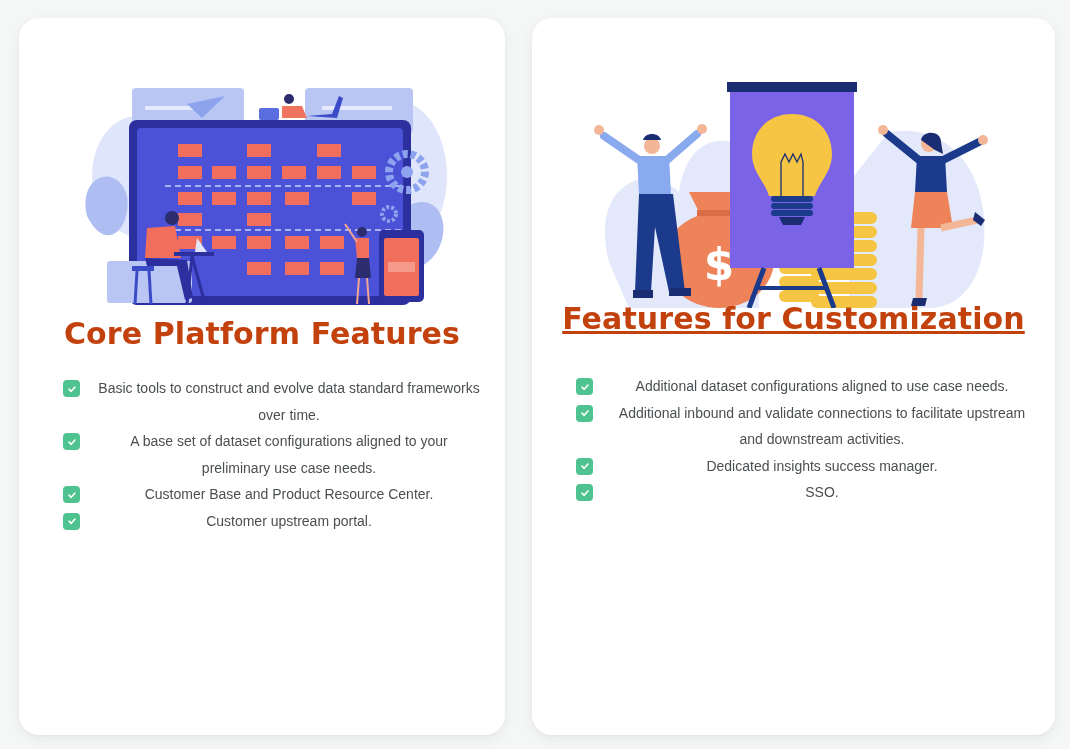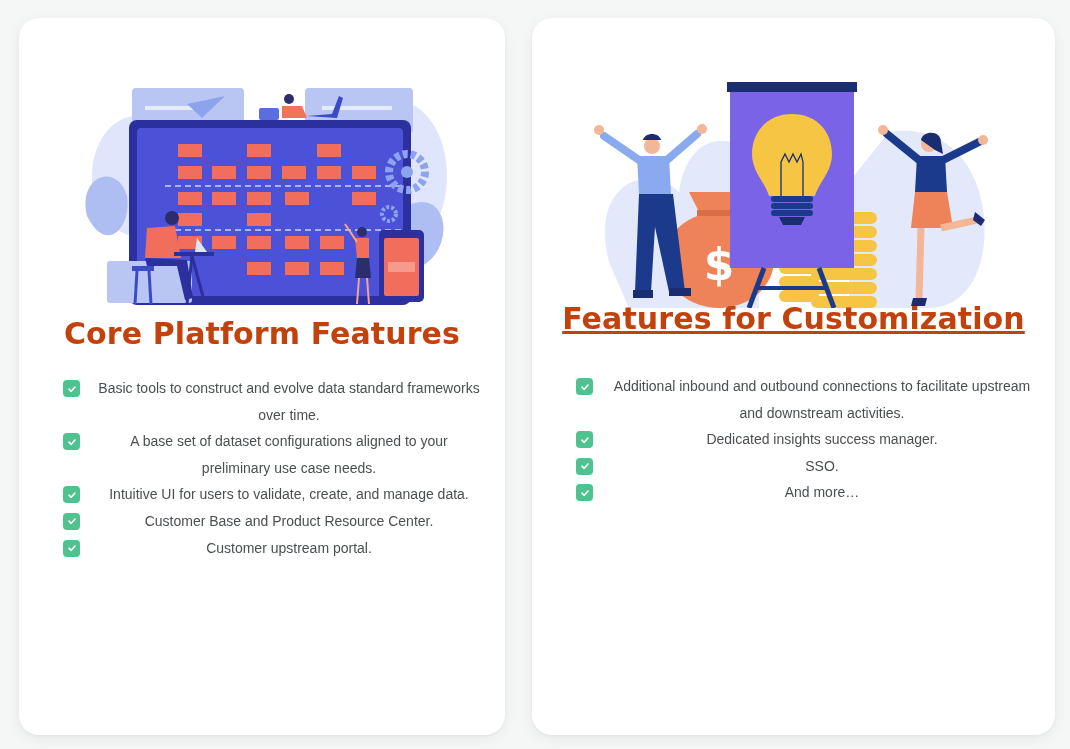--- a/index.html
+++ b/index.html
@@ -164,28 +164,20 @@
           </svg>
         </span>
       <span class="feature-text">A base set of dataset configurations aligned to your preliminary use case needs.</span>
     </li>
     <li class="feature-item">
       <span class="check">
           <svg viewBox="0 0 10 10">
             <path d="M2 5.2 L4.2 7.3 L8 3" fill="none" stroke="#fff" stroke-width="1.6" stroke-linecap="round" stroke-linejoin="round"></path>
           </svg>
         </span>
-      <span class="feature-text">Intuitive UI for users to validate, create, and manage data.</span>
-    </li>
-    <li class="feature-item">
-      <span class="check">
-          <svg viewBox="0 0 10 10">
-            <path d="M2 5.2 L4.2 7.3 L8 3" fill="none" stroke="#fff" stroke-width="1.6" stroke-linecap="round" stroke-linejoin="round"></path>
-          </svg>
-        </span>
       <span class="feature-text">Customer Base and Product Resource Center.</span>
     </li>
     <li class="feature-item">
       <span class="check">
           <svg viewBox="0 0 10 10">
             <path d="M2 5.2 L4.2 7.3 L8 3" fill="none" stroke="#fff" stroke-width="1.6" stroke-linecap="round" stroke-linejoin="round"></path>
           </svg>
         </span>
       <span class="feature-text">Customer upstream portal.</span>
     </li>
@@ -258,40 +250,40 @@
 
   <h2 class="card-title">Features for Customization</h2>
 
   <ul class="feature-list">
     <li class="feature-item">
       <span class="check">
           <svg viewBox="0 0 10 10">
             <path d="M2 5.2 L4.2 7.3 L8 3" fill="none" stroke="#fff" stroke-width="1.6" stroke-linecap="round" stroke-linejoin="round"></path>
           </svg>
         </span>
-      <span class="feature-text">Additional inbound and outbound connections to facilitate upstream and downstream activities.</span>
+      <span class="feature-text">Additional dataset configurations aligned to use case needs.</span>
+    </li>
+    <li class="feature-item">
+      <span class="check">
+          <svg viewBox="0 0 10 10">
+            <path d="M2 5.2 L4.2 7.3 L8 3" fill="none" stroke="#fff" stroke-width="1.6" stroke-linecap="round" stroke-linejoin="round"></path>
+          </svg>
+        </span>
+      <span class="feature-text">Additional inbound and validate connections to facilitate upstream and downstream activities.</span>
     </li>
     <li class="feature-item">
       <span class="check">
           <svg viewBox="0 0 10 10">
             <path d="M2 5.2 L4.2 7.3 L8 3" fill="none" stroke="#fff" stroke-width="1.6" stroke-linecap="round" stroke-linejoin="round"></path>
           </svg>
         </span>
       <span class="feature-text">Dedicated insights success manager.</span>
     </li>
     <li class="feature-item">
       <span class="check">
           <svg viewBox="0 0 10 10">
             <path d="M2 5.2 L4.2 7.3 L8 3" fill="none" stroke="#fff" stroke-width="1.6" stroke-linecap="round" stroke-linejoin="round"></path>
           </svg>
         </span>
       <span class="feature-text">SSO.</span>
-    </li>
-    <li class="feature-item">
-      <span class="check">
-          <svg viewBox="0 0 10 10">
-            <path d="M2 5.2 L4.2 7.3 L8 3" fill="none" stroke="#fff" stroke-width="1.6" stroke-linecap="round" stroke-linejoin="round"></path>
-          </svg>
-        </span>
-      <span class="feature-text">And more…</span>
     </li>
   </ul>
 </section>
 
 </body></html>

